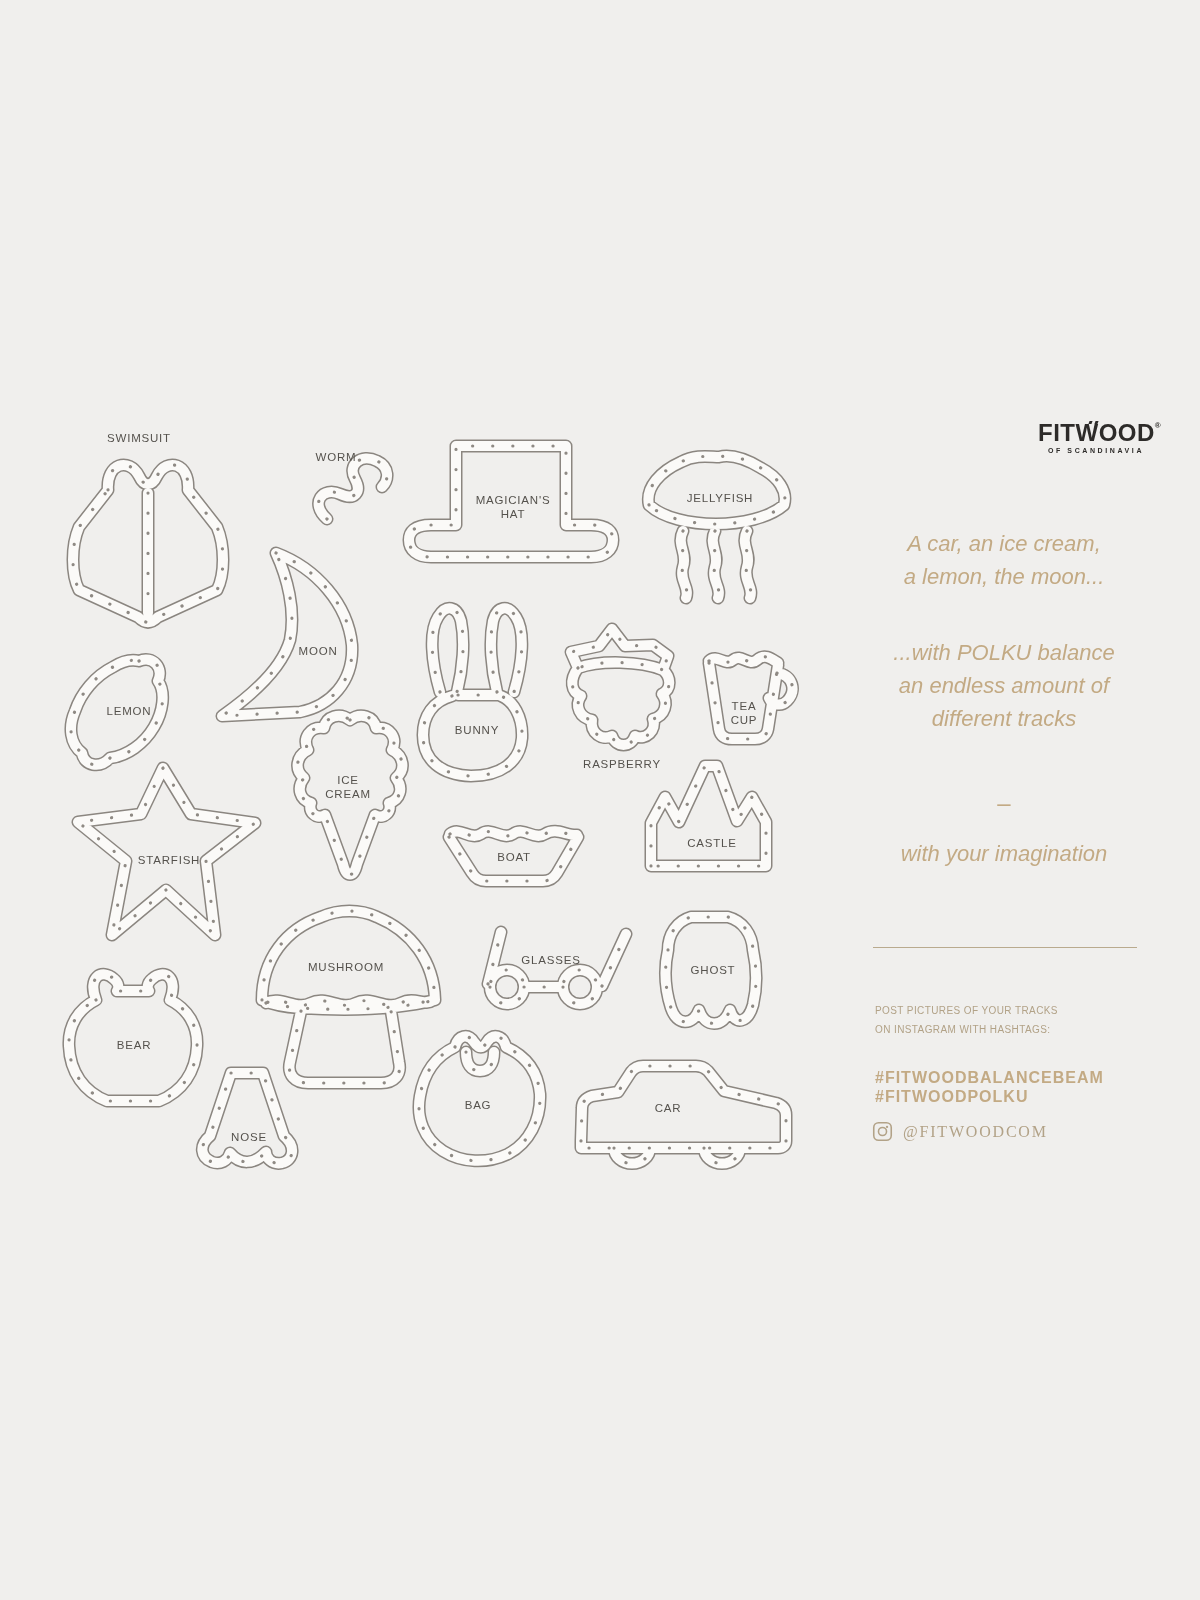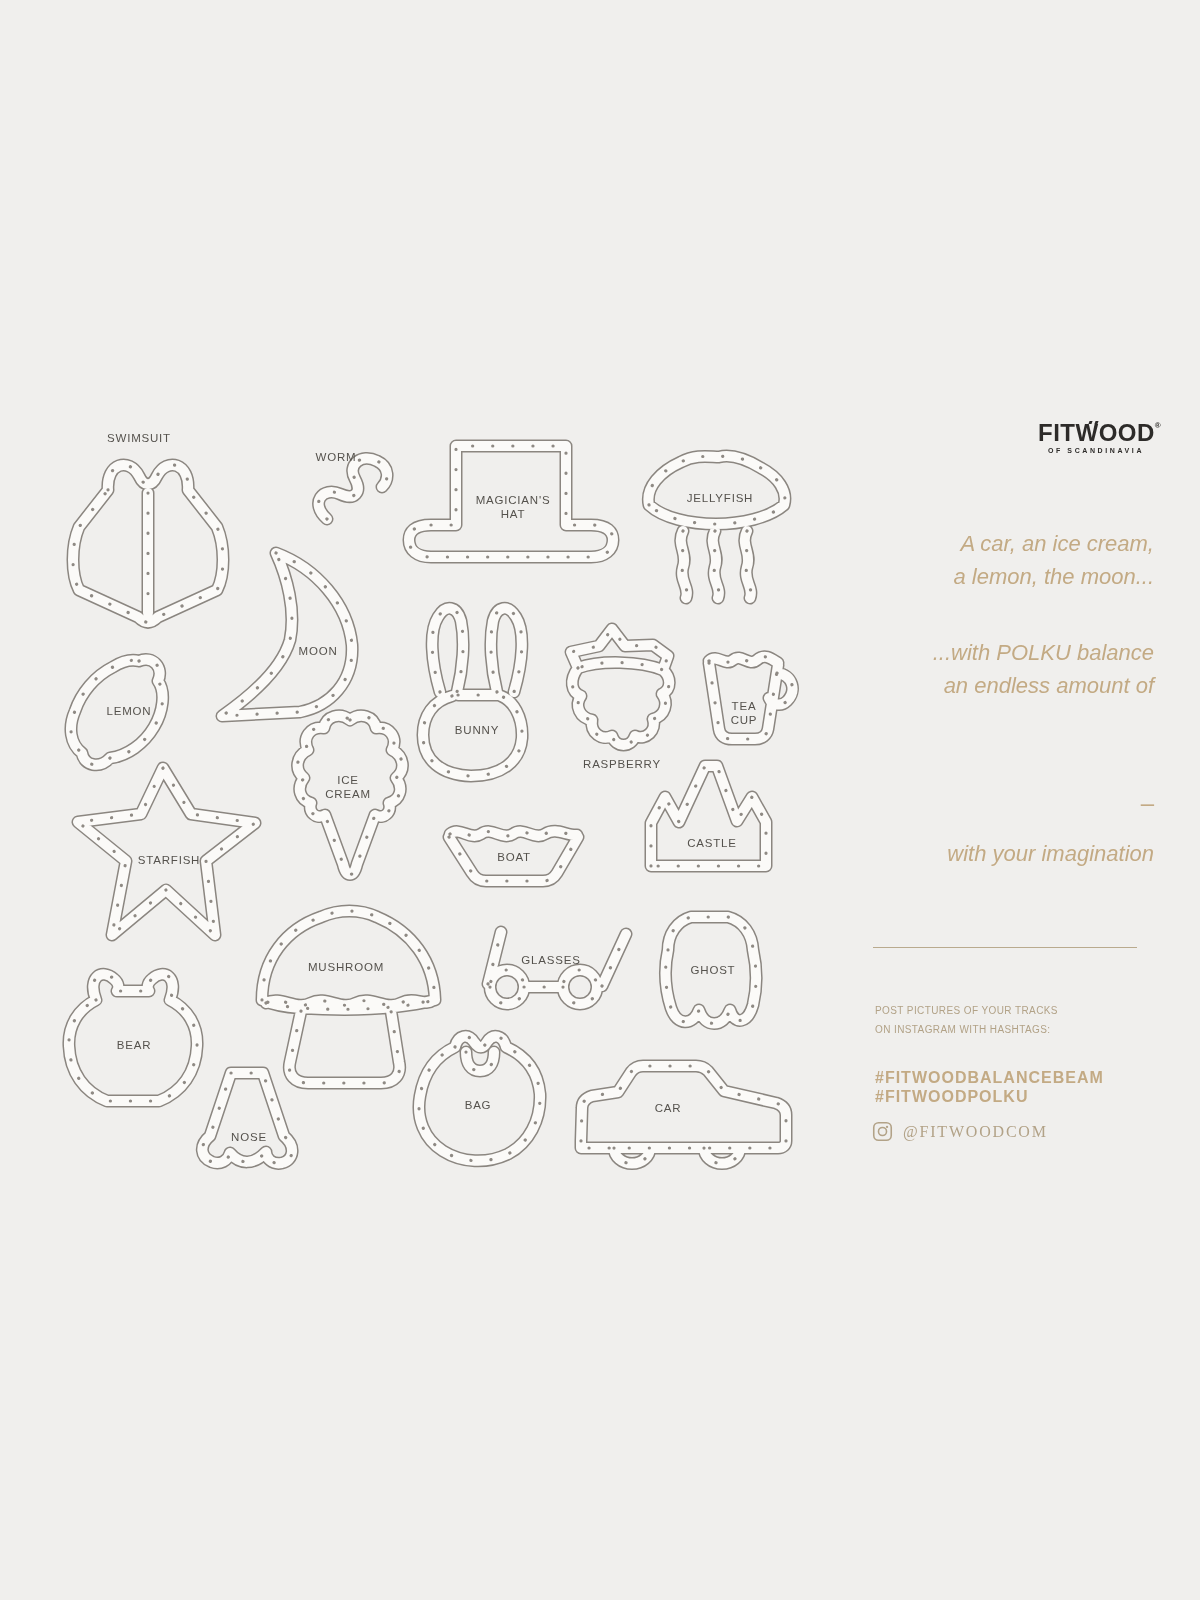--- a/index.html
+++ b/index.html
@@ -12,21 +12,21 @@
   .shape-label{position:absolute;transform:translate(-50%,-50%);font-size:11.5px;line-height:14px;
                letter-spacing:0.8px;color:#55524d;white-space:nowrap;text-align:center;}
   .shape-label.wrap{white-space:normal;}
   
   .logo{position:absolute;left:1038px;top:421px;width:116px;text-align:center;color:#2d2b29;}
   .logo .brand{position:relative;font-size:24px;font-weight:bold;letter-spacing:0.5px;line-height:24px;}
   .logo .brand sup{font-size:8px;vertical-align:top;line-height:10px;}
   .logo .w-accent{position:absolute;left:51px;top:0px;width:3px;height:3px;background:#2d2b29;
                   box-shadow:6px 0 0 #2d2b29;transform:skewX(-20deg);}
   .logo .tagline{font-size:7px;font-weight:bold;letter-spacing:2.6px;margin-top:2px;color:#2d2b29;}
-  .quote{position:absolute;left:854px;width:300px;text-align:right;font-style:italic;
+  .quote{position:absolute;left:854px;width:300px;text-align:center;font-style:italic;
          color:#c3aa84;font-size:22px;line-height:33px;}
   .q-top{top:527px;} .q-mid{top:636px;} .q-dash{top:786px;font-style:normal;font-size:24px;}
   .q-bottom{top:837px;}
   .divider{position:absolute;left:873px;top:947px;width:264px;height:1px;background:#b9aa8e;}
   .cta{position:absolute;left:875px;top:1001px;font-size:10px;line-height:19px;letter-spacing:0.4px;
        color:#b2a287;}
   .hashtags{position:absolute;left:875px;top:1068px;font-size:16px;font-weight:bold;line-height:19px;
             letter-spacing:1px;color:#c3aa84;}
   .insta{position:absolute;left:872px;top:1121px;display:flex;align-items:center;gap:10px;color:#b2a287;font-family:Liberation Serif, serif;}
   .insta svg{width:21px;height:21px;display:block;}
@@ -187,20 +187,21 @@
   </div>
 
   <div class="quote q-top">
     <div>A car, an ice cream,</div>
     <div>a lemon, the moon...</div>
   </div>
 
   <div class="quote q-mid">
     <div>...with POLKU balance</div>
     <div>an endless amount of</div>
+    <div>different tracks</div>
   </div>
 
   <div class="quote q-dash">–</div>
 
   <div class="quote q-bottom">
     <div>with your imagination</div>
   </div>
 
   <div class="divider"></div>
 

